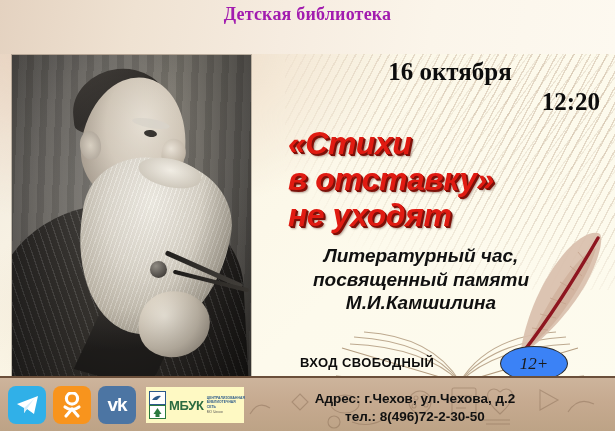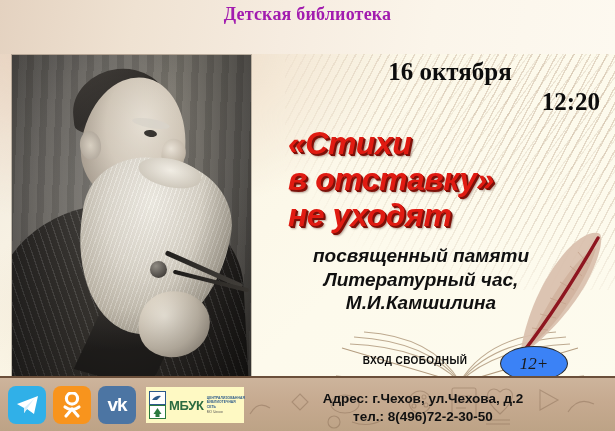--- a/index.html
+++ b/index.html
@@ -219,23 +219,23 @@
   .subtitle span{display:block;}
 
   
   .book{
     position:absolute;left:330px;top:330px;width:260px;height:60px;
     pointer-events:none;
   }
 
   .free{
     position:absolute;left:300px;top:355px;width:230px;
-    text-align:center;
+    text-align:left;
     font-family:"Liberation Sans", sans-serif;
-    font-weight:bold;font-size:10px;color:#0c0c0c;
+    font-weight:bold;font-size:13px;color:#0c0c0c;
     letter-spacing:.4px;
   }
 
   
   .quill{position:absolute;left:486px;top:228px;width:120px;height:140px;}
 
   
   .age{
     position:absolute;left:500px;top:346px;width:66px;height:33px;
     border:1.4px solid #2b2b2b;border-radius:50%;
@@ -247,21 +247,21 @@
 
   
   .bottom-band{
     position:absolute;left:0;bottom:0;width:615px;height:53px;
     background:linear-gradient(180deg,#cdb49c 0%, #c6aa90 45%, #bda386 100%);
     border-top:2px solid #6b4f3a;
   }
   .doodles{position:absolute;inset:0;opacity:.30;}
 
   .addr{
-    position:absolute;left:258px;bottom:4px;width:330px;
+    position:absolute;left:250px;bottom:4px;width:330px;
     text-align:center;
     font-family:"Liberation Sans", sans-serif;
     font-weight:bold;font-size:13.5px;line-height:1.38;color:#111;
   }
   .addr span{display:block;}
 
   
   .socials{position:absolute;left:8px;bottom:7px;display:flex;gap:7px;align-items:center;}
   .sicon{width:38px;height:38px;border-radius:8px;display:flex;align-items:center;justify-content:center;}
   .s-tg{background:#30b0e8;}
@@ -325,22 +325,22 @@
   <div class="date">16 октября</div>
   <div class="time">12:20</div>
 
   <div class="title">
     <span>«Стихи</span>
     <span>в отставку»</span>
     <span>не уходят</span>
   </div>
 
   <div class="subtitle">
+    <span>Литературный час,</span>
     <span>посвященный памяти</span>
-    <span>Литературный час,</span>
     <span>М.И.Камшилина</span>
   </div>
 
   <svg class="book" viewBox="0 0 260 60">
     <g fill="none" stroke="#bda98f" stroke-width="1.1">
       <path d="M130 52 C108 30 70 16 20 14"></path>
       <path d="M130 52 C110 26 74 10 24 7"></path>
       <path d="M130 52 C112 22 80 5 34 2"></path>
       <path d="M130 52 C152 30 190 16 240 14"></path>
       <path d="M130 52 C150 26 186 10 236 7"></path>

